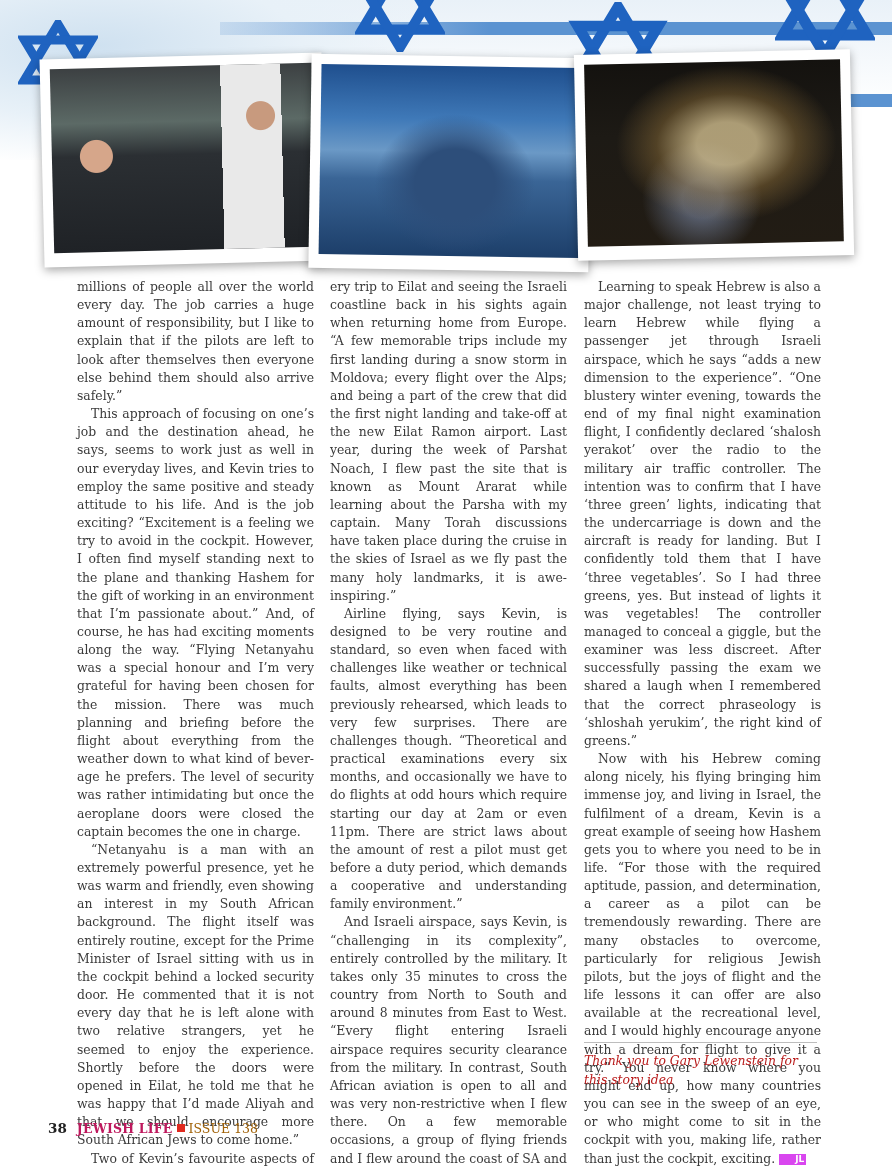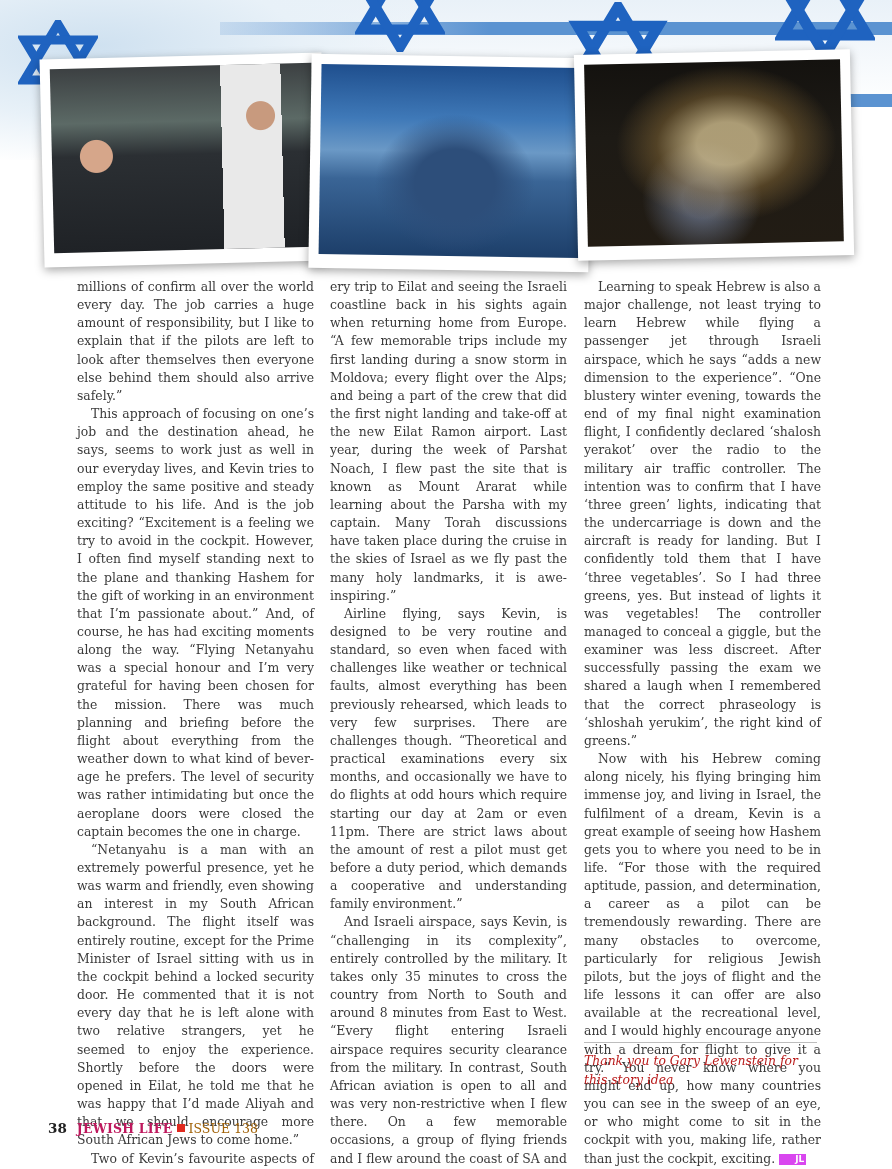--- a/index.html
+++ b/index.html
@@ -78,21 +78,21 @@
     <div class="img"></div>
   </div>
 <div class="photo p2">
     <div class="img"></div>
   </div>
 <div class="photo p3">
     <div class="img"></div>
   </div>
 
 <div class="col c1">
-  <p>millions of confirm all over the world every day. The job carries a huge amount of re­sponsibility, but I like to explain that if the pilots are left to look after themselves then everyone else behind them should also arrive safely.”</p>
+  <p>millions of people all over the world every day. The job carries a huge amount of re­sponsibility, but I like to explain that if the pilots are left to look after themselves then everyone else behind them should also arrive safely.”</p>
   <p class="ind">This approach of focusing on one’s job and the destination ahead, he says, seems to work just as well in our every­day lives, and Kevin tries to employ the same positive and steady attitude to his life. And is the job exciting? “Excitement is a feeling we try to avoid in the cockpit. However, I often find myself standing next to the plane and thanking Hashem for the gift of working in an environ­ment that I’m passionate about.” And, of course, he has had exciting moments along the way. “Flying Netanyahu was a special honour and I’m very grateful for having been chosen for the mission. There was much planning and briefing before the flight about everything from the weather down to what kind of bever­age he prefers. The level of security was rather intimidating but once the aero­plane doors were closed the captain be­comes the one in charge.</p>
   <p class="ind">“Netanyahu is a man with an extreme­ly powerful presence, yet he was warm and friendly, even showing an interest in my South African background. The flight itself was entirely routine, except for the Prime Minister of Israel sitting with us in the cockpit behind a locked security door. He commented that it is not every day that he is left alone with two relative strangers, yet he seemed to enjoy the ex­perience. Shortly before the doors were opened in Eilat, he told me that he was happy that I’d made Aliyah and that we should encourage more South African Jews to come home.”</p>
   <p class="ind">Two of Kevin’s favourite aspects of fly­ing in Israel are flying over Jerusalem ev­</p>
 </div>
 
 <div class="col c2">
   <p>ery trip to Eilat and seeing the Israeli coastline back in his sights again when re­turning home from Europe. “A few memo­rable trips include my first landing during a snow storm in Moldova; every flight over the Alps; and being a part of the crew that did the first night landing and take-off at the new Eilat Ramon airport. Last year, during the week of Parshat Noach, I flew past the site that is known as Mount Ara­rat while learning about the Parsha with my captain. Many Torah discussions have taken place during the cruise in the skies of Israel as we fly past the many holy land­marks, it is awe-inspiring.”</p>
   <p class="ind">Airline flying, says Kevin, is designed to be very routine and standard, so even when faced with challenges like weather or technical faults, almost everything has been previously rehearsed, which leads to very few surprises. There are challenges though. “Theoretical and practical exami­nations every six months, and occasionally we have to do flights at odd hours which require starting our day at 2am or even 11pm. There are strict laws about the amount of rest a pilot must get before a duty period, which demands a cooperative and understanding family environment.”</p>
   <p class="ind">And Israeli airspace, says Kevin, is “challenging in its complexity”, entirely controlled by the military. It takes only 35 minutes to cross the country from North to South and around 8 minutes from East to West. “Every flight entering Israeli airspace requires security clear­ance from the military. In contrast, South African aviation is open to all and was very non-restrictive when I flew there. On a few memorable occasions, a group of flying friends and I flew around the coast of SA and to the Kruger Park without once having to contact air traffic control. That kind of adventure is some­thing that Israeli pilots dream of.”</p>
 </div>

